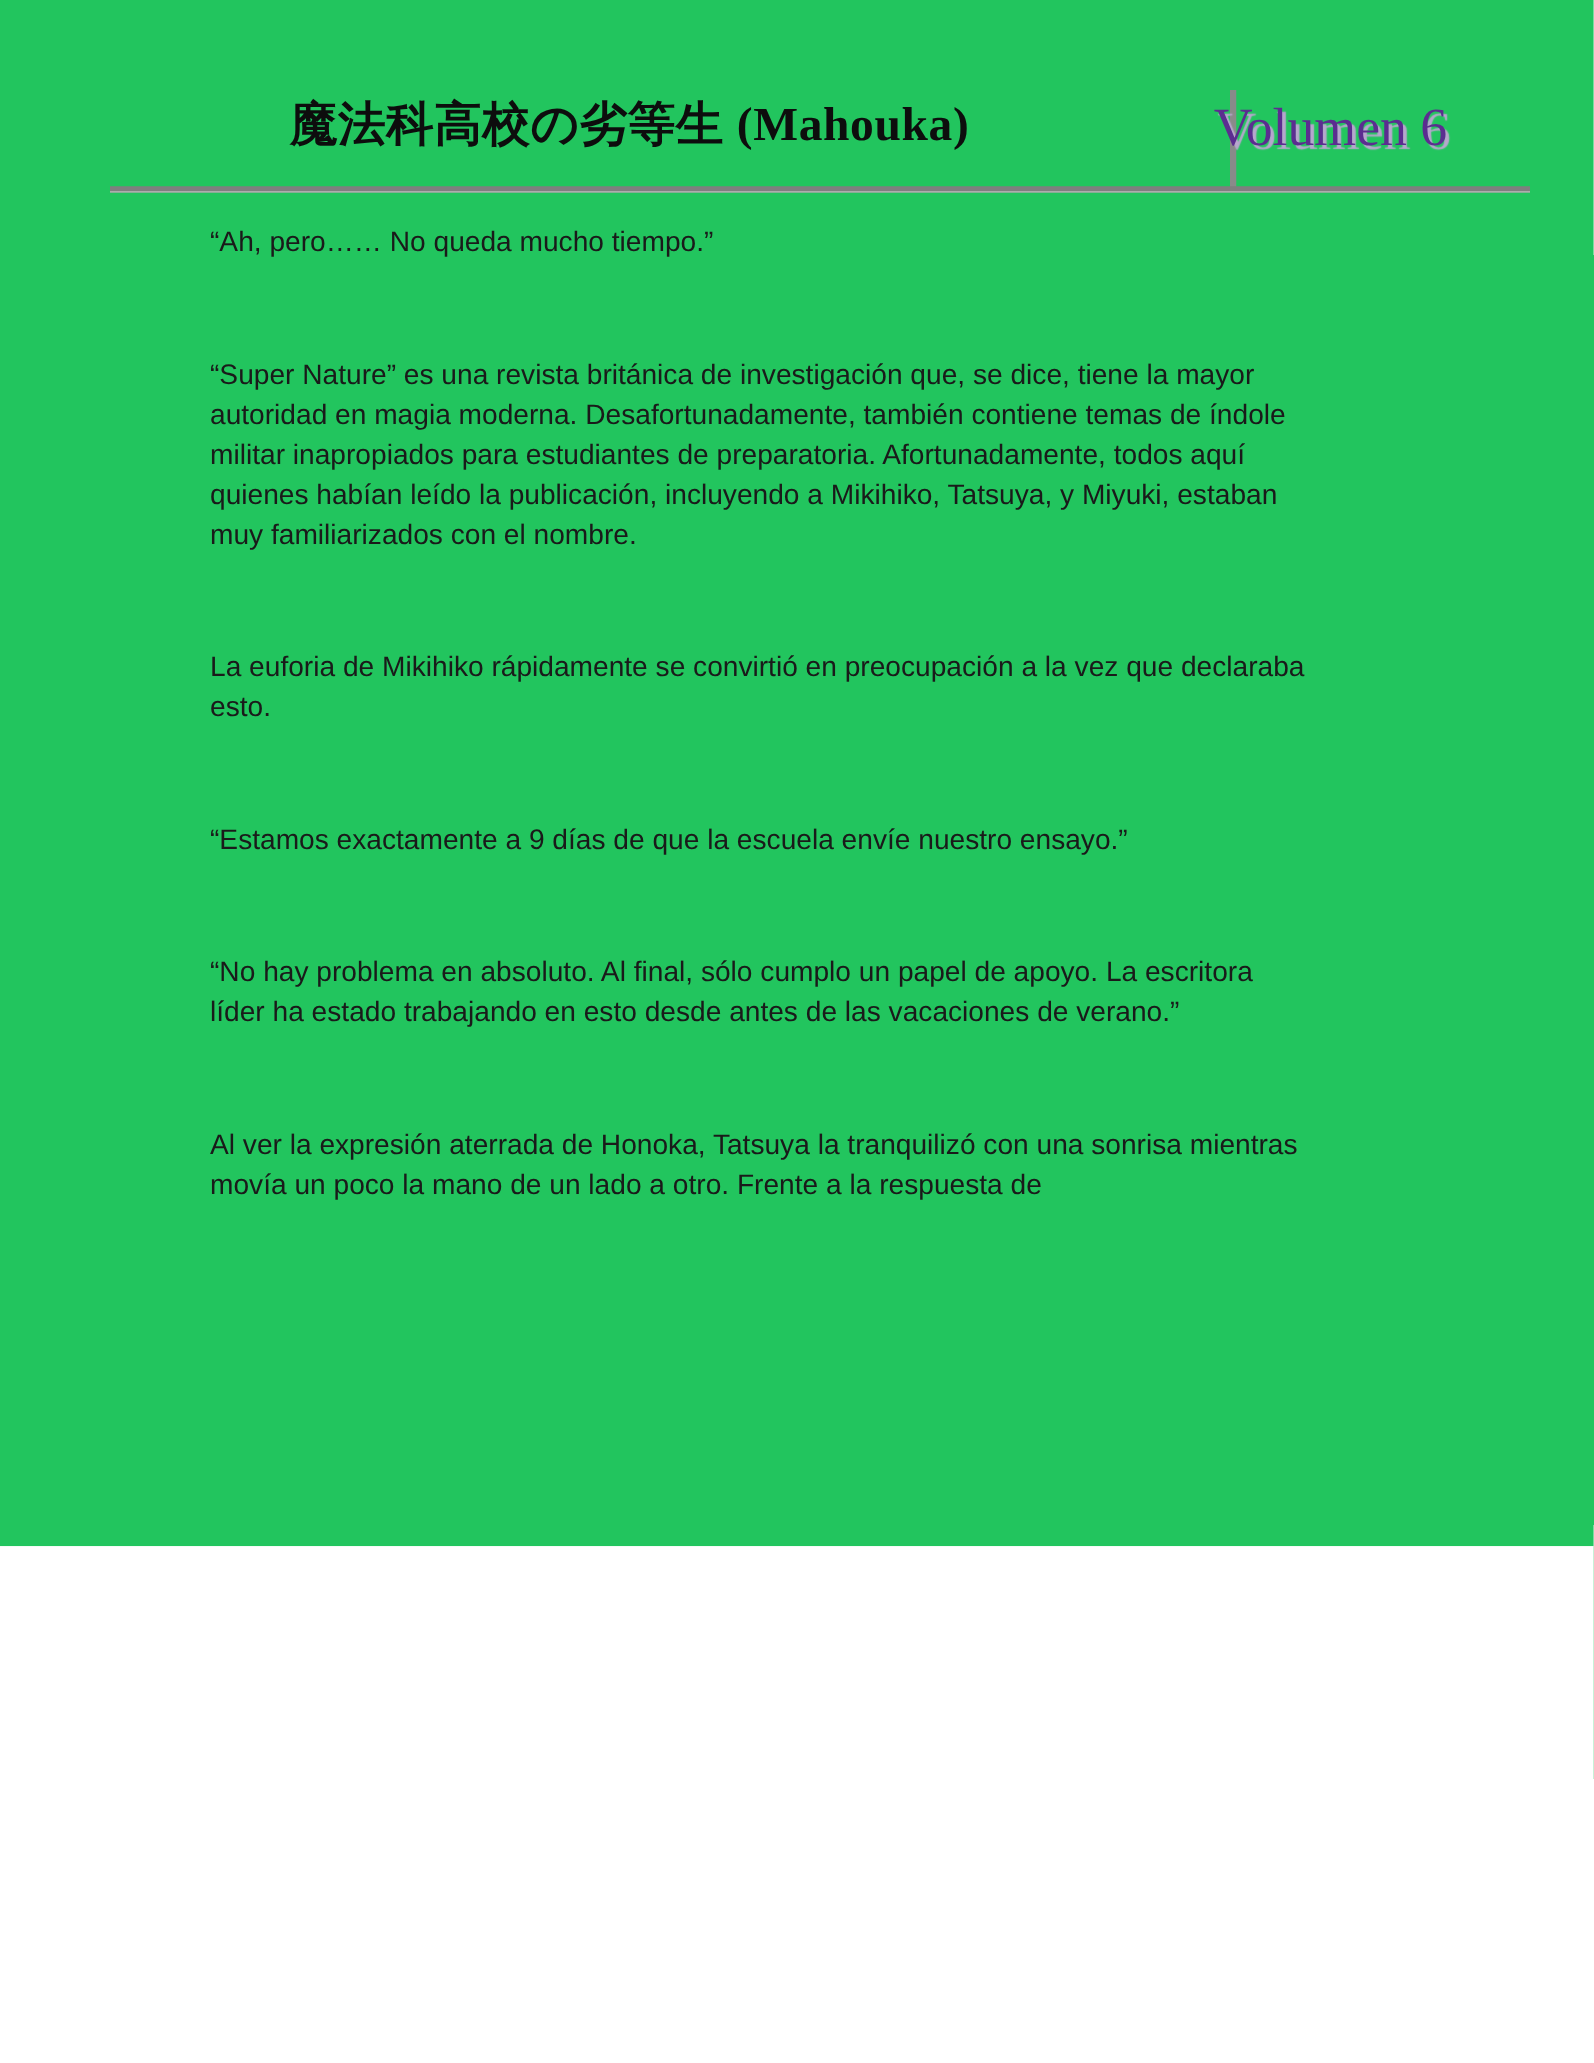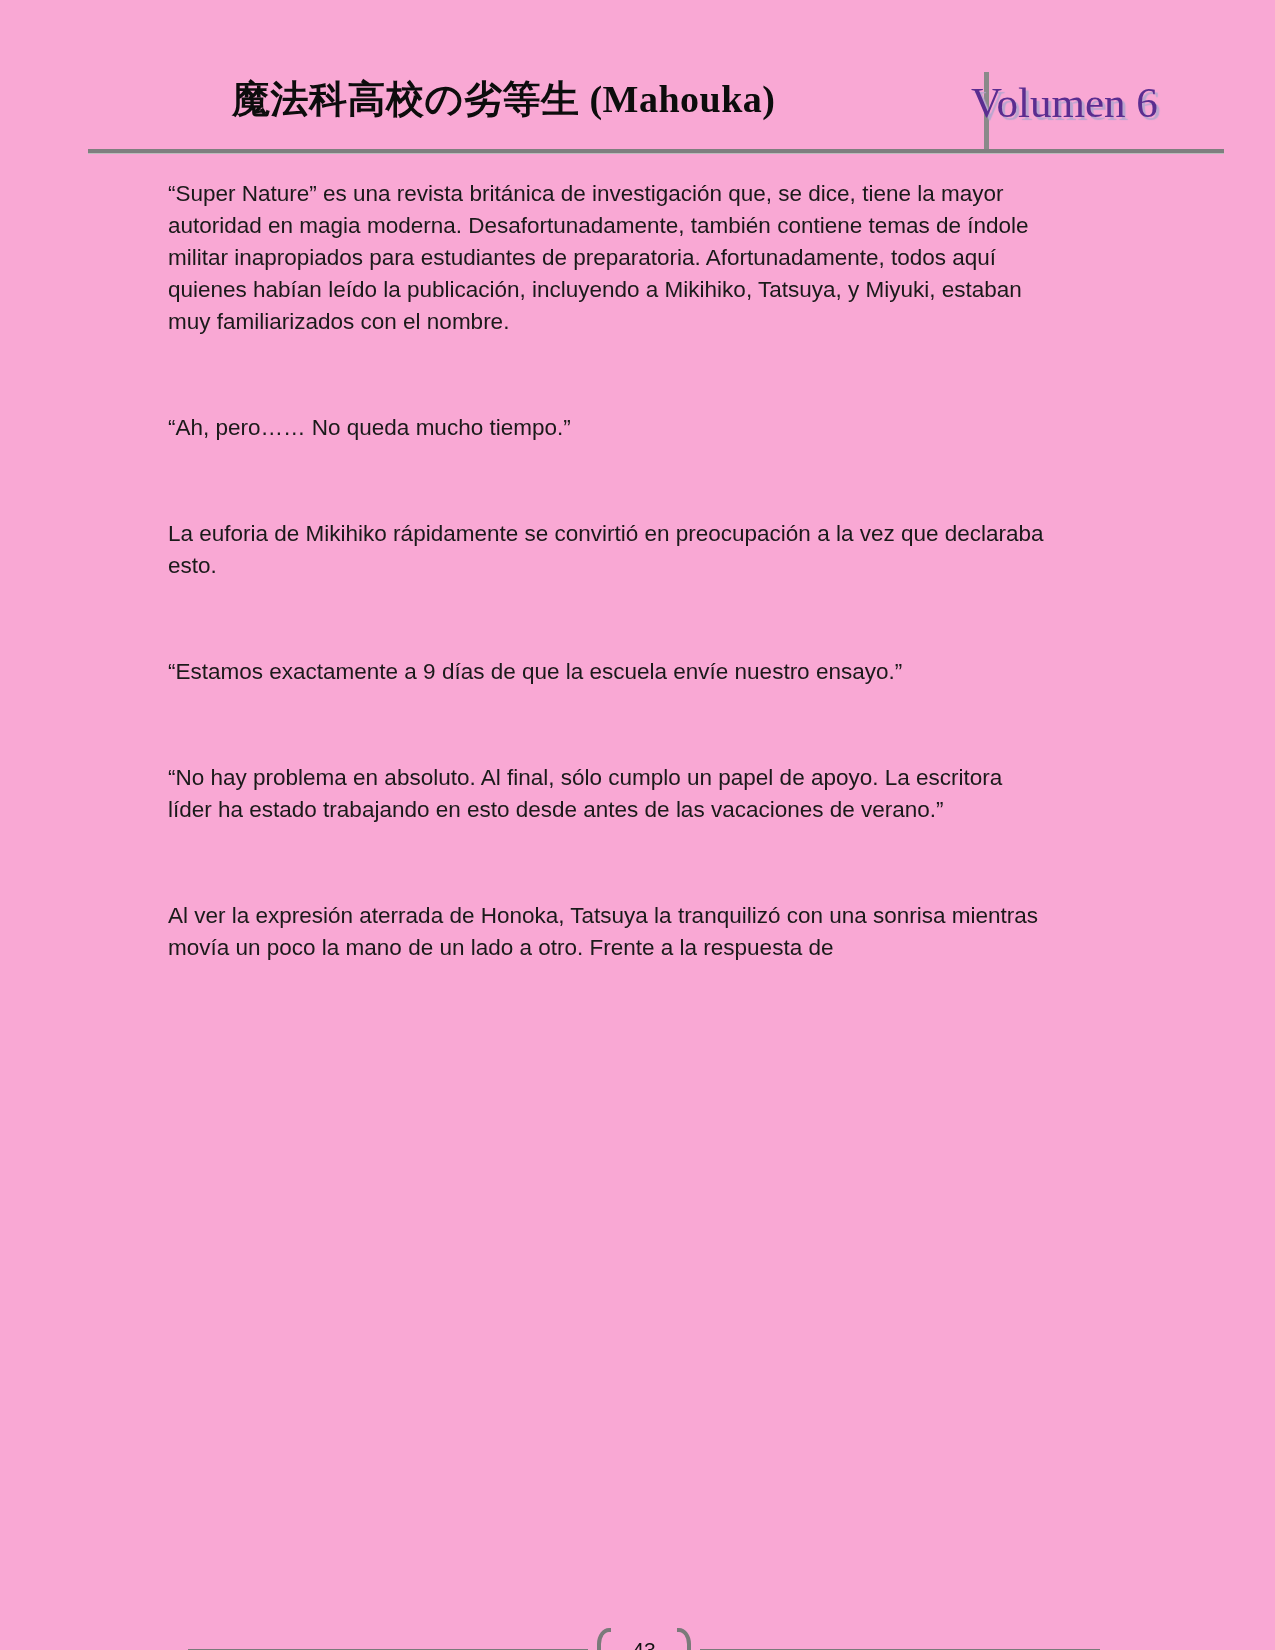--- a/index.html
+++ b/index.html
@@ -2,22 +2,22 @@
 <html><head>
 <meta charset="utf-8">
 <style>
   * { margin:0; padding:0; box-sizing:border-box; }
   html, body { background:#ffffff; }
   body { font-family:"Liberation Sans", sans-serif; }
 
   .page {
     position:relative;
     width:1275px;
-    height:1650px;
-    background:#f9a8d4;
+    height:1237px;
+    background:#22c55e;
     overflow:hidden;
     margin:0 auto;
   }
 
   
   .doc-title {
     position:absolute;
     left:232px;
     top:74px;
     font-family:"Liberation Serif", serif;
@@ -121,22 +121,22 @@
 
   <div class="doc-title">魔法科高校の劣等生 (Mahouka)</div>
 
   <div class="header-vsep"></div>
 
   <div class="volume-label">Volumen 6</div>
 
   <div class="header-rule"></div>
 
   <div class="body-text">
+    <p>“Ah, pero…… No queda mucho tiempo.”</p>
     <p>“Super Nature” es una revista británica de investigación que, se dice, tiene la mayor autoridad en magia moderna. Desafortunadamente, también contiene temas de índole militar inapropiados para estudiantes de preparatoria. Afortunadamente, todos aquí quienes habían leído la publicación, incluyendo a Mikihiko, Tatsuya, y Miyuki, estaban muy familiarizados con el nombre.</p>
-    <p>“Ah, pero…… No queda mucho tiempo.”</p>
     <p>La euforia de Mikihiko rápidamente se convirtió en preocupación a la vez que declaraba esto.</p>
     <p>“Estamos exactamente a 9 días de que la escuela envíe nuestro ensayo.”</p>
     <p>“No hay problema en absoluto. Al final, sólo cumplo un papel de apoyo. La escritora líder ha estado trabajando en esto desde antes de las vacaciones de verano.”</p>
     <p>Al ver la expresión aterrada de Honoka, Tatsuya la tranquilizó con una sonrisa mientras movía un poco la mano de un lado a otro. Frente a la respuesta de</p>
   </div>
 
   <div class="footer">
     <div class="fline"></div>
     <div class="brk brk-left"></div>
     <div class="page-number">43</div>

